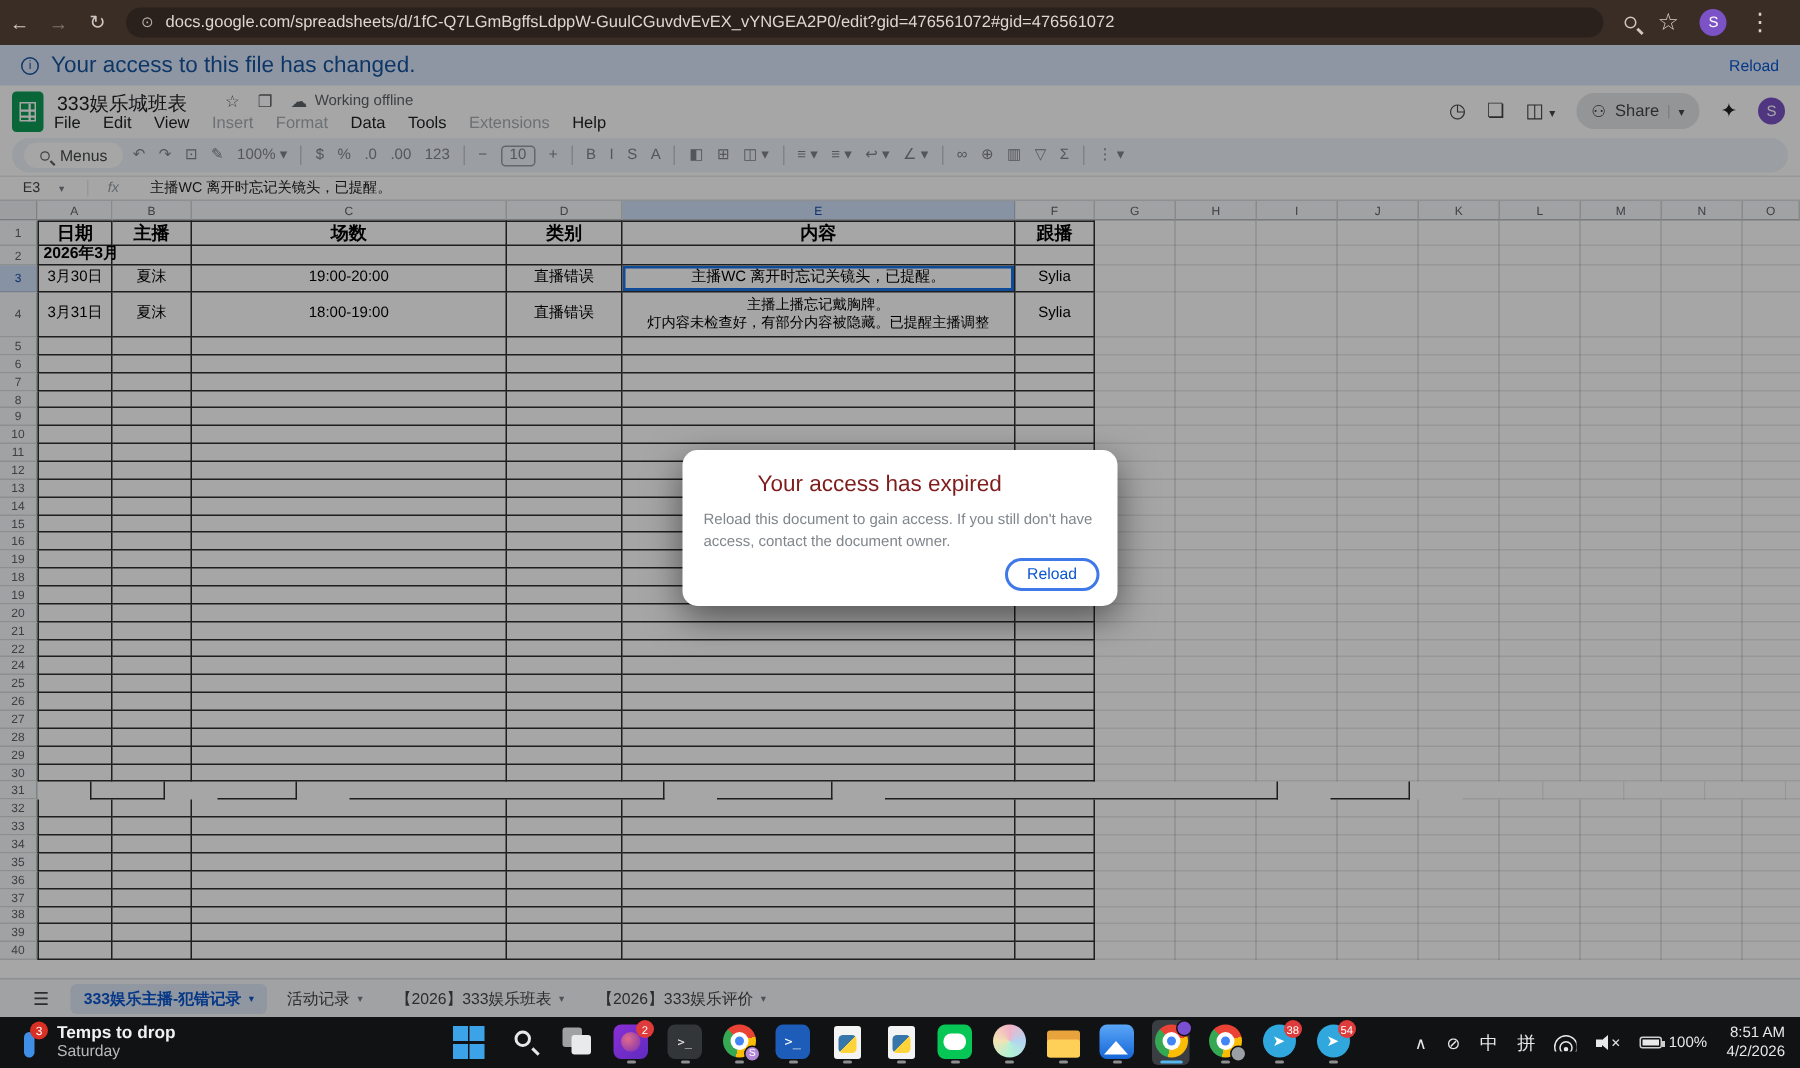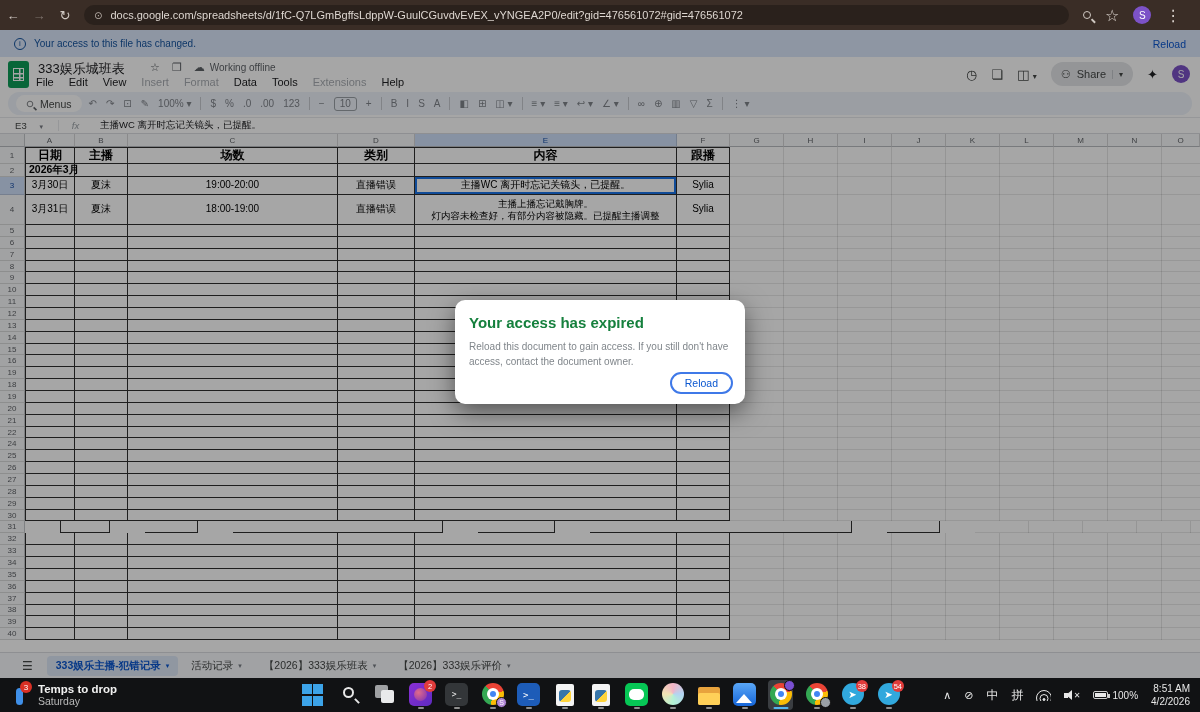--- a/index.html
+++ b/index.html
@@ -21,21 +21,21 @@
   .mag:after { content:""; position:absolute; width:5px; height:1.5px; background:#cfc8c2;
     transform:rotate(45deg); left:7px; top:8px; }
   .avatar { width:18px; height:18px; border-radius:50%; background:#7c52c7; color:#fff;
     font-size:10px; display:flex; align-items:center; justify-content:center; }
 
   
   #banner { top:30px; left:0; width:1200px; height:27px; background:#dbe7fb; display:flex;
     align-items:center; padding:0 14px; z-index:10; }
   #banner .info-ic { width:12px; height:12px; border:1.2px solid #15549f; border-radius:50%;
     color:#15549f; font-size:8px; display:flex; align-items:center; justify-content:center; margin-right:8px; }
-  #banner .txt { font-size:10px; color:#15549f; }
+  #banner .txt { font-size:15px; color:#15549f; }
   #banner .reload { margin-left:auto; font-size:10.5px; color:#0b57d0; cursor:pointer; }
 
   
   #sheets-hdr { top:57px; left:0; width:1200px; height:35px; background:#fff; z-index:5; }
   #sheets-logo { left:8px; top:4px; width:21px; height:27px; background:#0f9d58; border-radius:3px;
     display:flex; align-items:center; justify-content:center; }
   #sheets-logo .g { width:11px; height:13px; background:
      linear-gradient(#fff,#fff) 0 4px/11px 1.5px no-repeat,
      linear-gradient(#fff,#fff) 0 8px/11px 1.5px no-repeat,
      linear-gradient(#fff,#fff) 4.5px 0/1.5px 13px no-repeat; border:1.5px solid #fff; }
@@ -102,21 +102,21 @@
   .sheettab { font-size:10.5px; color:#444746; padding:3px 9px; border-radius:4px; cursor:pointer;
     display:flex; align-items:center; gap:5px; white-space:nowrap; }
   .sheettab .car { font-size:7px; color:#7a7e85; }
   .sheettab.active { color:#0b57d0; font-weight:bold; background:rgba(11,87,208,.10); }
   .sheettab.active .car { color:#0b57d0; }
 
   
   #scrim { top:30px; left:0; width:1200px; height:648px; background:rgba(0,0,0,.35); z-index:40; }
   #dialog { top:300px; left:455px; width:290px; height:104px; background:#fff; border-radius:10px;
     box-shadow:0 8px 24px rgba(0,0,0,.5); z-index:60; padding:14px; }
-  #dialog h1 { font-size:15px; font-weight:700; color:#15803d; margin-bottom:9px; }
+  #dialog h1 { font-size:15px; font-weight:400; color:#7f1d1d; margin-bottom:9px;margin-left:36px; }
   #dialog p { font-size:10px; color:#80868b; line-height:1.45; }
   #dlg-btn { position:absolute; right:12px; bottom:10px; border:2px solid #3f79e8; color:#0b57d0;
     background:#fff; border-radius:999px; font-size:10.5px; padding:3px 13px; cursor:pointer;
     font-family:inherit; }
 
   
   #taskbar { top:678px; left:0; width:1200px; height:34px; background:#111214; z-index:80;
     display:flex; align-items:center; }
   #widget { display:flex; align-items:center; gap:8px; padding-left:10px; width:300px; cursor:pointer; }
   #thermo { width:20px; height:22px; position:relative; }

